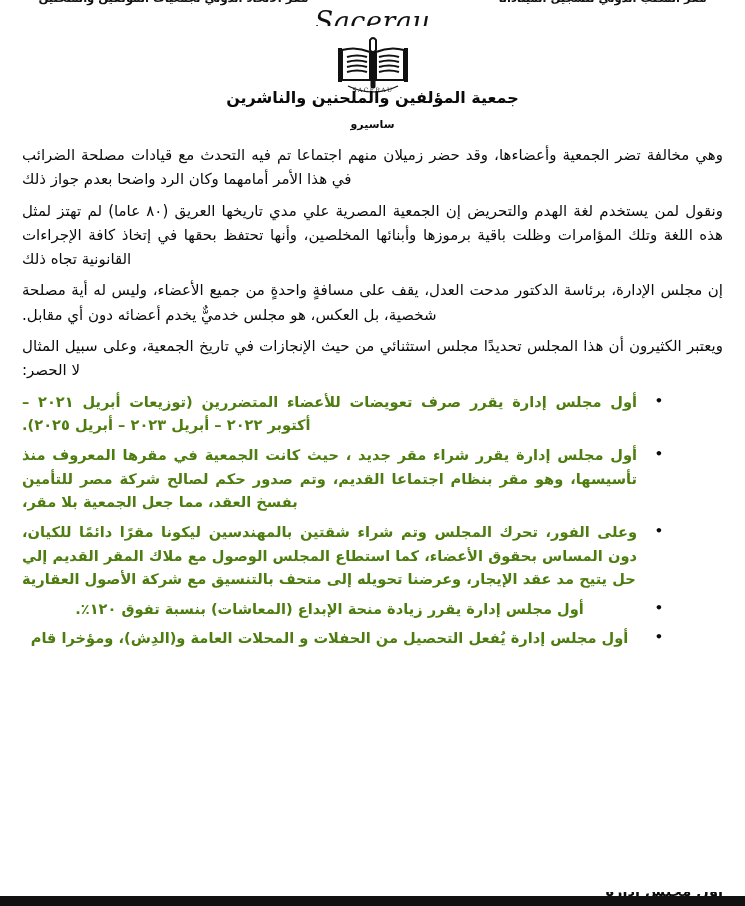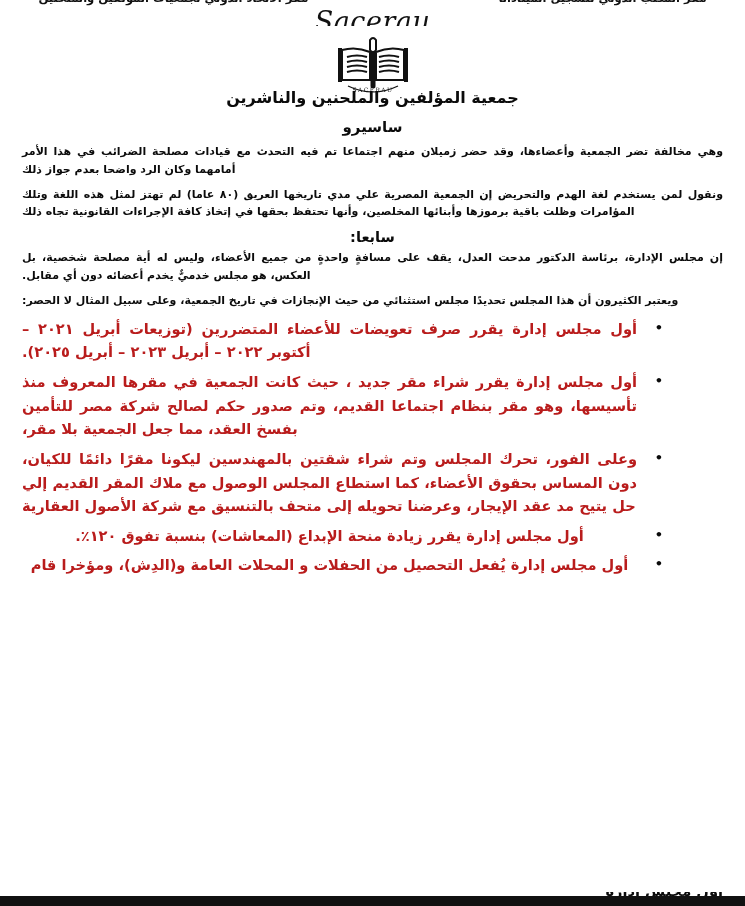--- a/index.html
+++ b/index.html
@@ -80,38 +80,38 @@
     font-size: 16px;
     font-weight: bold;
     color: #0b0b0b;
   }
   .doc-subtitle {
     position: absolute;
     top: 118px;
     left: 0;
     width: 745px;
     text-align: center;
-    font-size: 15px;
+    font-size: 11px;
     font-weight: bold;
     color: #0b0b0b;
   }
 
   
   .body-area {
     position: absolute;
     top: 143px;
     right: 22px;
     left: 22px;
     width: 701px;
   }
 
   p.para {
     margin: 0 0 7px 0;
-    font-size: 11px;
-    font-weight: bold;
+    font-size: 15px;
+    font-weight: normal;
     line-height: 1.62;
     text-align: justify;
     text-align-last: center;
     color: #0b0b0b;
     direction: rtl;
   }
 
   p.para-left-last {
     text-align: justify;
     text-align-last: left;
@@ -135,21 +135,21 @@
   li.bullet {
     position: relative;
     margin: 0 0 6px 0;
     padding-right: 86px;
     font-size: 14.6px;
     font-weight: bold;
     line-height: 1.62;
     text-align: justify;
     text-align-last: center;
     direction: rtl;
-    color: #b91c1c;
+    color: #4d7c0f;
   }
   li.bullet.tight-last { text-align-last: left; }
   li.bullet::before {
     content: "\2022";
     position: absolute;
     right: 60px;
     top: 0;
     font-size: 13px;
     line-height: 1.62;
     color: #0b0b0b;
@@ -232,21 +232,20 @@
   <div class="doc-subtitle">ساسيرو</div>
 
   <div class="body-area">
 
     <p class="para para-left-last">وهي مخالفة تضر الجمعية وأعضاءها، وقد حضر زميلان منهم اجتماعا تم فيه التحدث مع قيادات مصلحة الضرائب في هذا الأمر أمامهما وكان الرد واضحا بعدم جواز ذلك</p>
 
 
 
     <p class="para para-left-last">ونقول لمن يستخدم لغة الهدم والتحريض إن الجمعية المصرية علي مدي تاريخها العريق (٨٠ عاما) لم تهتز لمثل هذه اللغة وتلك المؤامرات وظلت باقية برموزها وأبنائها المخلصين، وأنها تحتفظ بحقها في إتخاذ كافة الإجراءات القانونية تجاه ذلك</p>
 
-    <div class="section-label">سابعا:</div>
 
     <p class="para para-left-last">إن مجلس الإدارة، برئاسة الدكتور مدحت العدل، يقف على مسافةٍ واحدةٍ من جميع الأعضاء، وليس له  أية مصلحة شخصية، بل العكس، هو مجلس خدميٌّ يخدم أعضائه دون أي مقابل.</p>
 
     <p class="para para-left-last">ويعتبر الكثيرون أن هذا المجلس تحديدًا مجلس استثنائي من حيث الإنجازات في تاريخ الجمعية، وعلى سبيل المثال لا الحصر:</p>
 
     <ul class="bullets">
       <li class="bullet tight-last">أول مجلس إدارة يقرر صرف تعويضات للأعضاء المتضررين (توزيعات أبريل ٢٠٢١ – أكتوبر ٢٠٢٢ – أبريل ٢٠٢٣ – أبريل ٢٠٢٥).</li>
       <li class="bullet tight-last">أول مجلس إدارة يقرر شراء مقر جديد ، حيث كانت الجمعية في مقرها المعروف منذ تأسيسها، وهو مقر بنظام اجتماعا القديم، وتم صدور حكم لصالح شركة مصر للتأمين بفسخ العقد، مما جعل الجمعية بلا مقر،</li>
       <li class="bullet tight-last">وعلى الفور، تحرك المجلس وتم شراء شقتين بالمهندسين ليكونا مقرًا دائمًا للكيان، دون المساس بحقوق الأعضاء، كما استطاع المجلس الوصول مع ملاك المقر القديم إلي حل يتيح مد عقد الإيجار، وعرضنا تحويله إلى متحف بالتنسيق مع شركة الأصول العقارية</li>
       <li class="bullet short">أول مجلس إدارة يقرر زيادة منحة الإبداع (المعاشات) بنسبة تفوق ١٢٠٪.</li>

